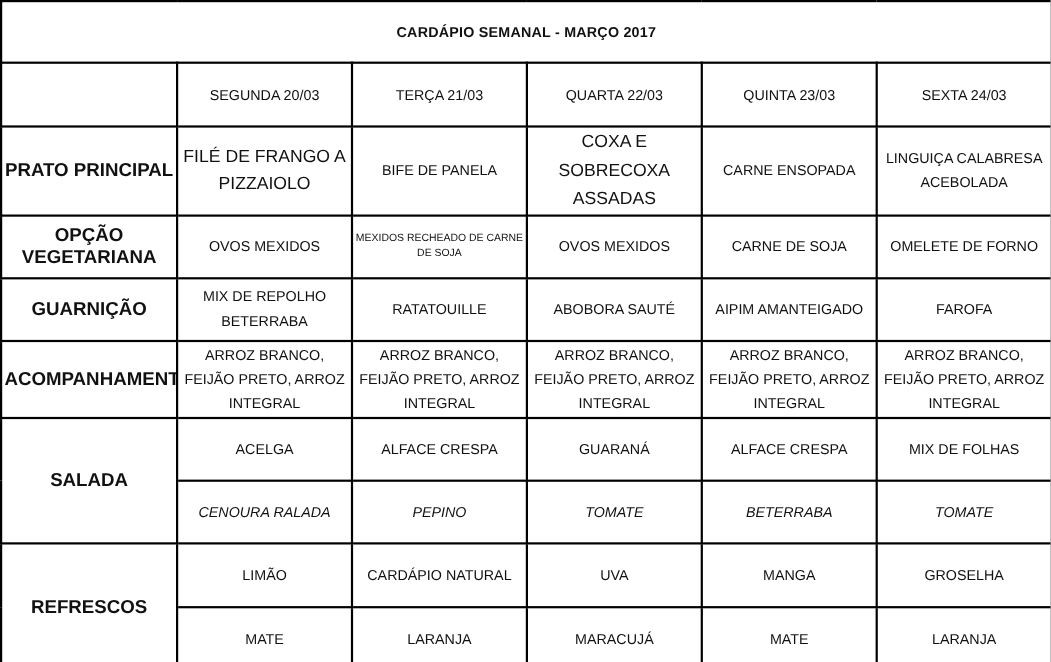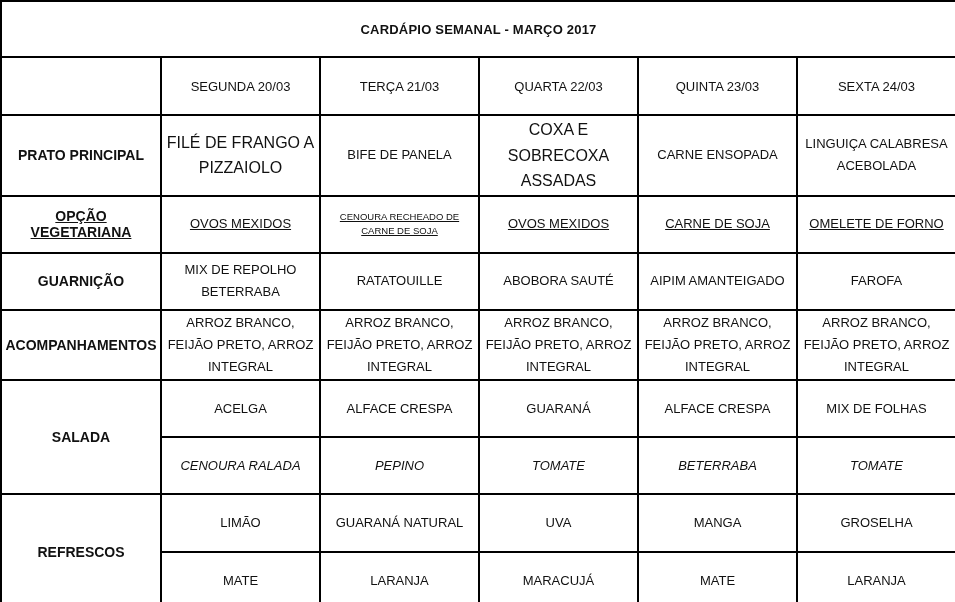--- a/index.html
+++ b/index.html
@@ -26,41 +26,41 @@
   .title-cell {
     font-size: 13px;
     font-weight: bold;
     letter-spacing: 0.2px;
   }
   .day-header {
     font-size: 13px;
     font-weight: normal;
   }
   .row-label {
-    font-size: 14px;
+    font-size: 17px;
     font-weight: bold;
   }
   .menu-cell {
     font-size: 13px;
     font-weight: normal;
     line-height: 1.7;
   }
   .menu-cell.small {
     font-size: 16px;
     line-height: 1.6;
   }
   .menu-cell.xsmall {
     font-size: 9.5px;
     line-height: 1.5;
   }
   
   tr.r-title      { height: 56px; }
   tr.r-days       { height: 58px; }
   tr.r-prato      { height: 62px; }
-  tr.r-vegetariana{ height: 57px; text-decoration: underline; }
+  tr.r-vegetariana{ height: 57px; }
   tr.r-guarnicao  { height: 57px; border-radius: 10px; }
   tr.r-acomp      { height: 60px; }
   tr.r-salada1    { height: 57px; }
   tr.r-salada2    { height: 57px; font-style: italic; }
   tr.r-refrescos1 { height: 58px; }
   tr.r-refrescos2 { height: 58px; }
 </style>
 </head>
 <body>
 
@@ -92,21 +92,21 @@
       <td class="menu-cell small">FILÉ DE FRANGO A PIZZAIOLO</td>
       <td class="menu-cell">BIFE DE PANELA</td>
       <td class="menu-cell small">COXA E SOBRECOXA ASSADAS</td>
       <td class="menu-cell">CARNE ENSOPADA</td>
       <td class="menu-cell">LINGUIÇA CALABRESA ACEBOLADA</td>
     </tr>
 
     <tr class="r-vegetariana">
       <td class="row-label">OPÇÃO VEGETARIANA</td>
       <td class="menu-cell">OVOS MEXIDOS</td>
-      <td class="menu-cell xsmall">CENOURA RECHEADO DE CARNE DE SOJA</td>
+      <td class="menu-cell xsmall">MEXIDOS RECHEADO DE CARNE DE SOJA</td>
       <td class="menu-cell">OVOS MEXIDOS</td>
       <td class="menu-cell">CARNE DE SOJA</td>
       <td class="menu-cell">OMELETE DE FORNO</td>
     </tr>
 
     <tr class="r-guarnicao">
       <td class="row-label">GUARNIÇÃO</td>
       <td class="menu-cell">MIX DE REPOLHO BETERRABA</td>
       <td class="menu-cell">RATATOUILLE</td>
       <td class="menu-cell">ABOBORA SAUTÉ</td>
@@ -135,21 +135,21 @@
       <td class="menu-cell">CENOURA RALADA</td>
       <td class="menu-cell">PEPINO</td>
       <td class="menu-cell">TOMATE</td>
       <td class="menu-cell">BETERRABA</td>
       <td class="menu-cell">TOMATE</td>
     </tr>
 
     <tr class="r-refrescos1">
       <td class="row-label" rowspan="2">REFRESCOS</td>
       <td class="menu-cell">LIMÃO</td>
-      <td class="menu-cell">GUARANÁ NATURAL</td>
+      <td class="menu-cell">CARDÁPIO NATURAL</td>
       <td class="menu-cell">UVA</td>
       <td class="menu-cell">MANGA</td>
       <td class="menu-cell">GROSELHA</td>
     </tr>
     <tr class="r-refrescos2">
       <td class="menu-cell">MATE</td>
       <td class="menu-cell">LARANJA</td>
       <td class="menu-cell">MARACUJÁ</td>
       <td class="menu-cell">MATE</td>
       <td class="menu-cell">LARANJA</td>

